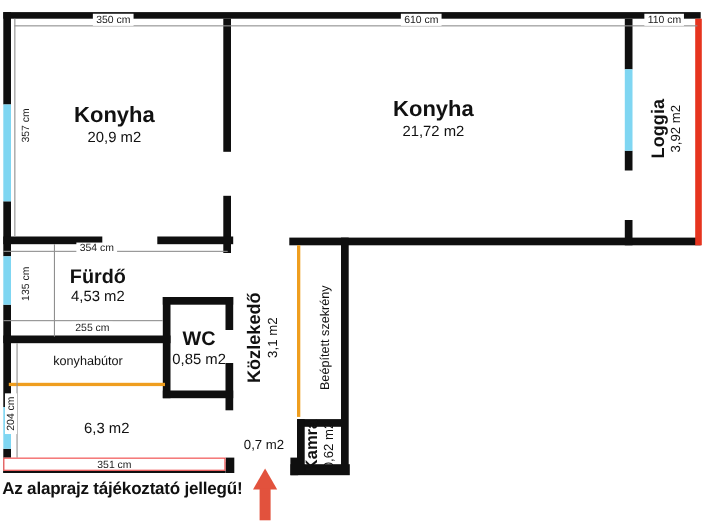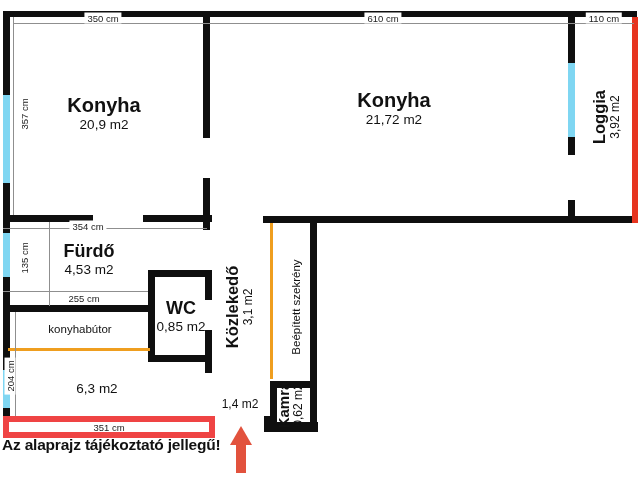--- a/index.html
+++ b/index.html
@@ -11,21 +11,21 @@
   .win{position:absolute;background:#7fd6f2;}
   .redline{position:absolute;background:#e6341f;}
   .orange{position:absolute;background:#ef9e1f;}
   .dimline{position:absolute;background:#8f8f8f;}
   .dim-label{
     position:absolute;font-size:9.5px;color:#222;background:#fff;
     padding:0 3px;transform:translate(-50%,-50%);white-space:nowrap;z-index:5;
   }
   .dim-label.rot{transform:translate(-50%,-50%) rotate(-90deg);}
   .dim-box{
-    position:absolute;background:#fff;border:6px solid #ef4444;z-index:4;
+    position:absolute;background:#fff;border:1px solid #ef4444;z-index:4;
     display:flex;align-items:center;justify-content:center;
   }
   .dim-box span{font-size:9.5px;color:#222;white-space:nowrap;}
   .room-label{
     position:absolute;transform:translate(-50%,-50%);text-align:center;
     white-space:nowrap;z-index:6;line-height:1.15;
   }
   .room-label.rot{transform:translate(-50%,-50%) rotate(-90deg);}
   .rn{font-weight:bold;}
   .rn.lg{font-size:20px;}
@@ -129,21 +129,21 @@
     <div class="ra">0,85 m2</div>
   </div>
   <div class="room-label rot" style="left:239px;top:307px">
     <div class="rn sm">Közlekedő</div>
     <div class="ra sm">3,1 m2</div>
   </div>
   <div class="room-label" style="left:97px;top:389px">
     <div class="ra">6,3 m2</div>
   </div>
   <div class="room-label" style="left:240px;top:405px">
-    <div class="ra sm">1,4 m2</div>
+    <div class="ra sm">0,7 m2</div>
   </div>
   <div class="room-label rot" style="left:291px;top:405px">
     <div class="rn xs">Kamra</div>
     <div class="ra sm">0,62 m2</div>
   </div>
 
   <div class="note" style="left:80px;top:329px;transform:translate(-50%,-50%)">konyhabútor</div>
   <div class="note rot" style="left:296px;top:307px">Beépített szekrény</div>
 
   <div class="disclaimer">Az alaprajz tájékoztató jellegű!</div>

